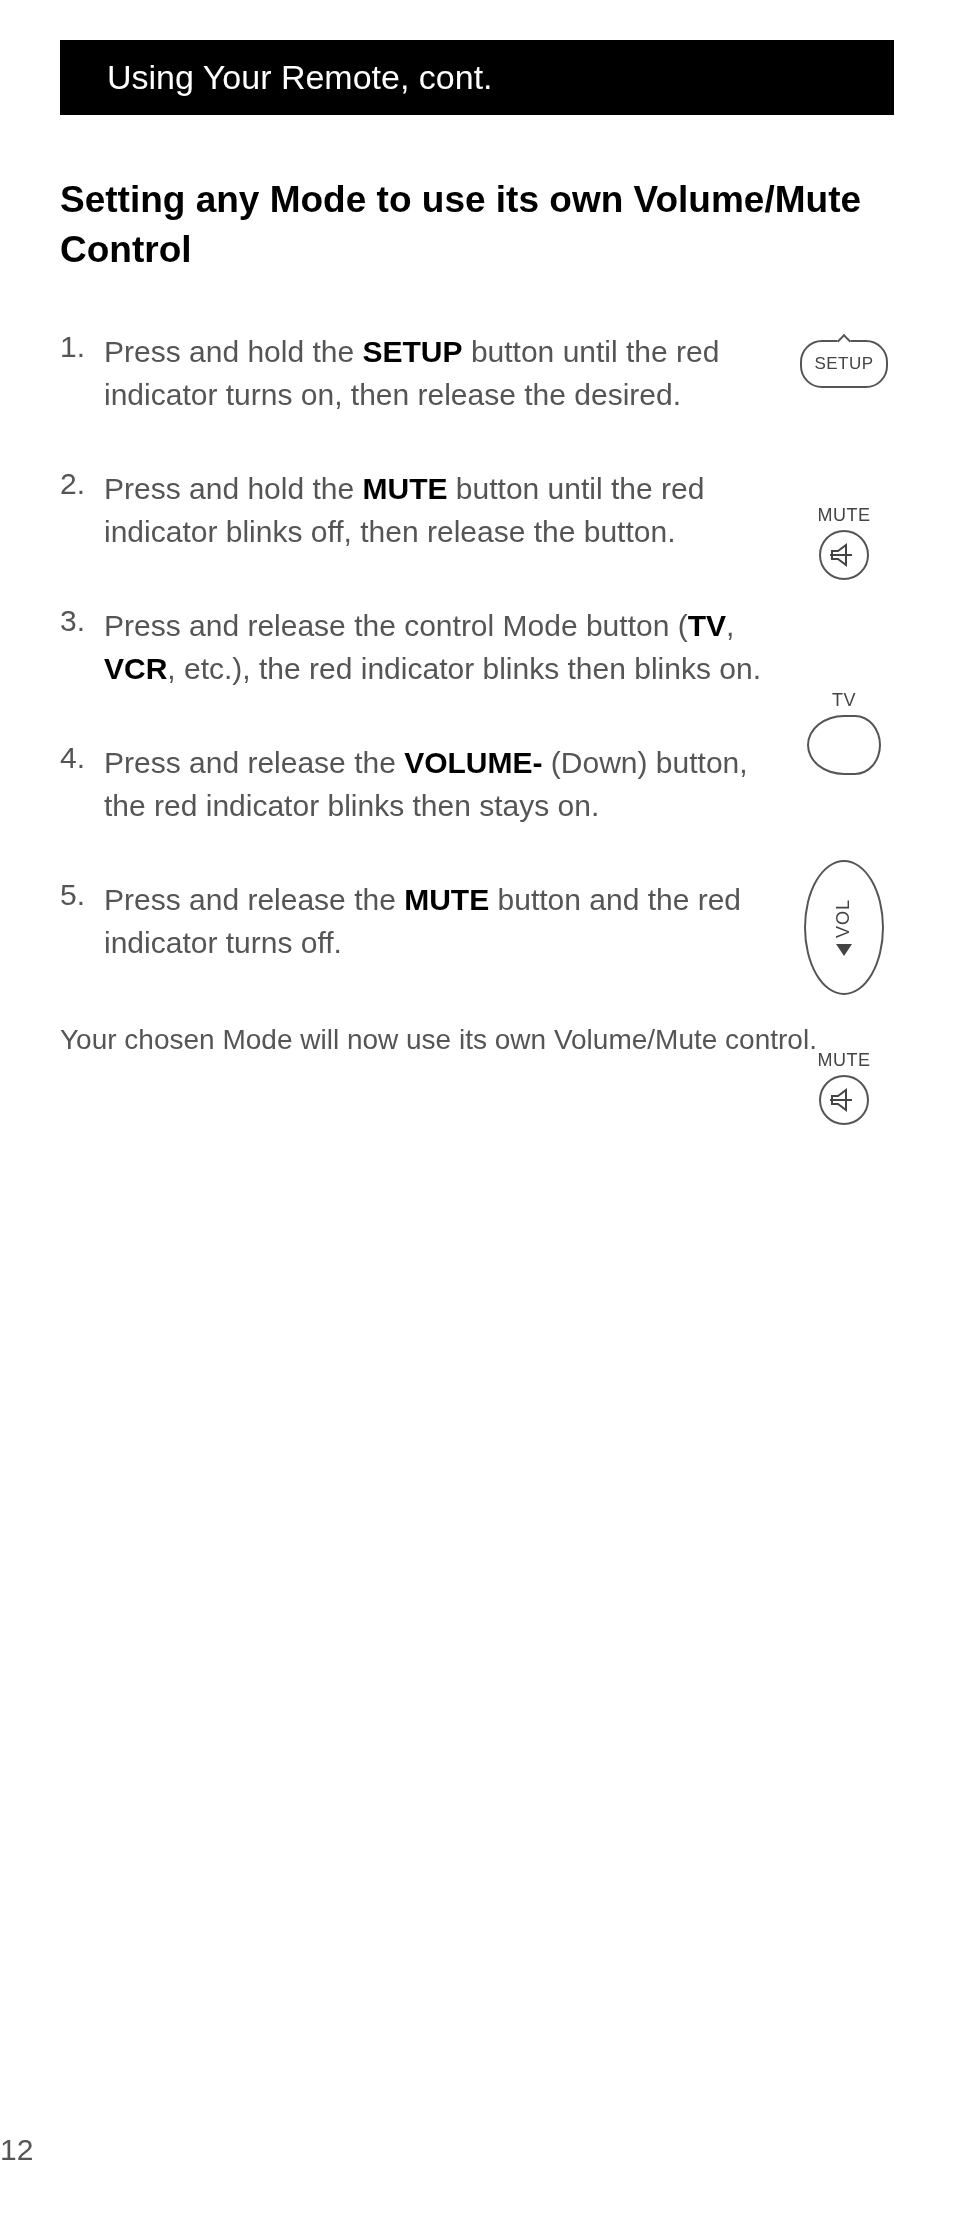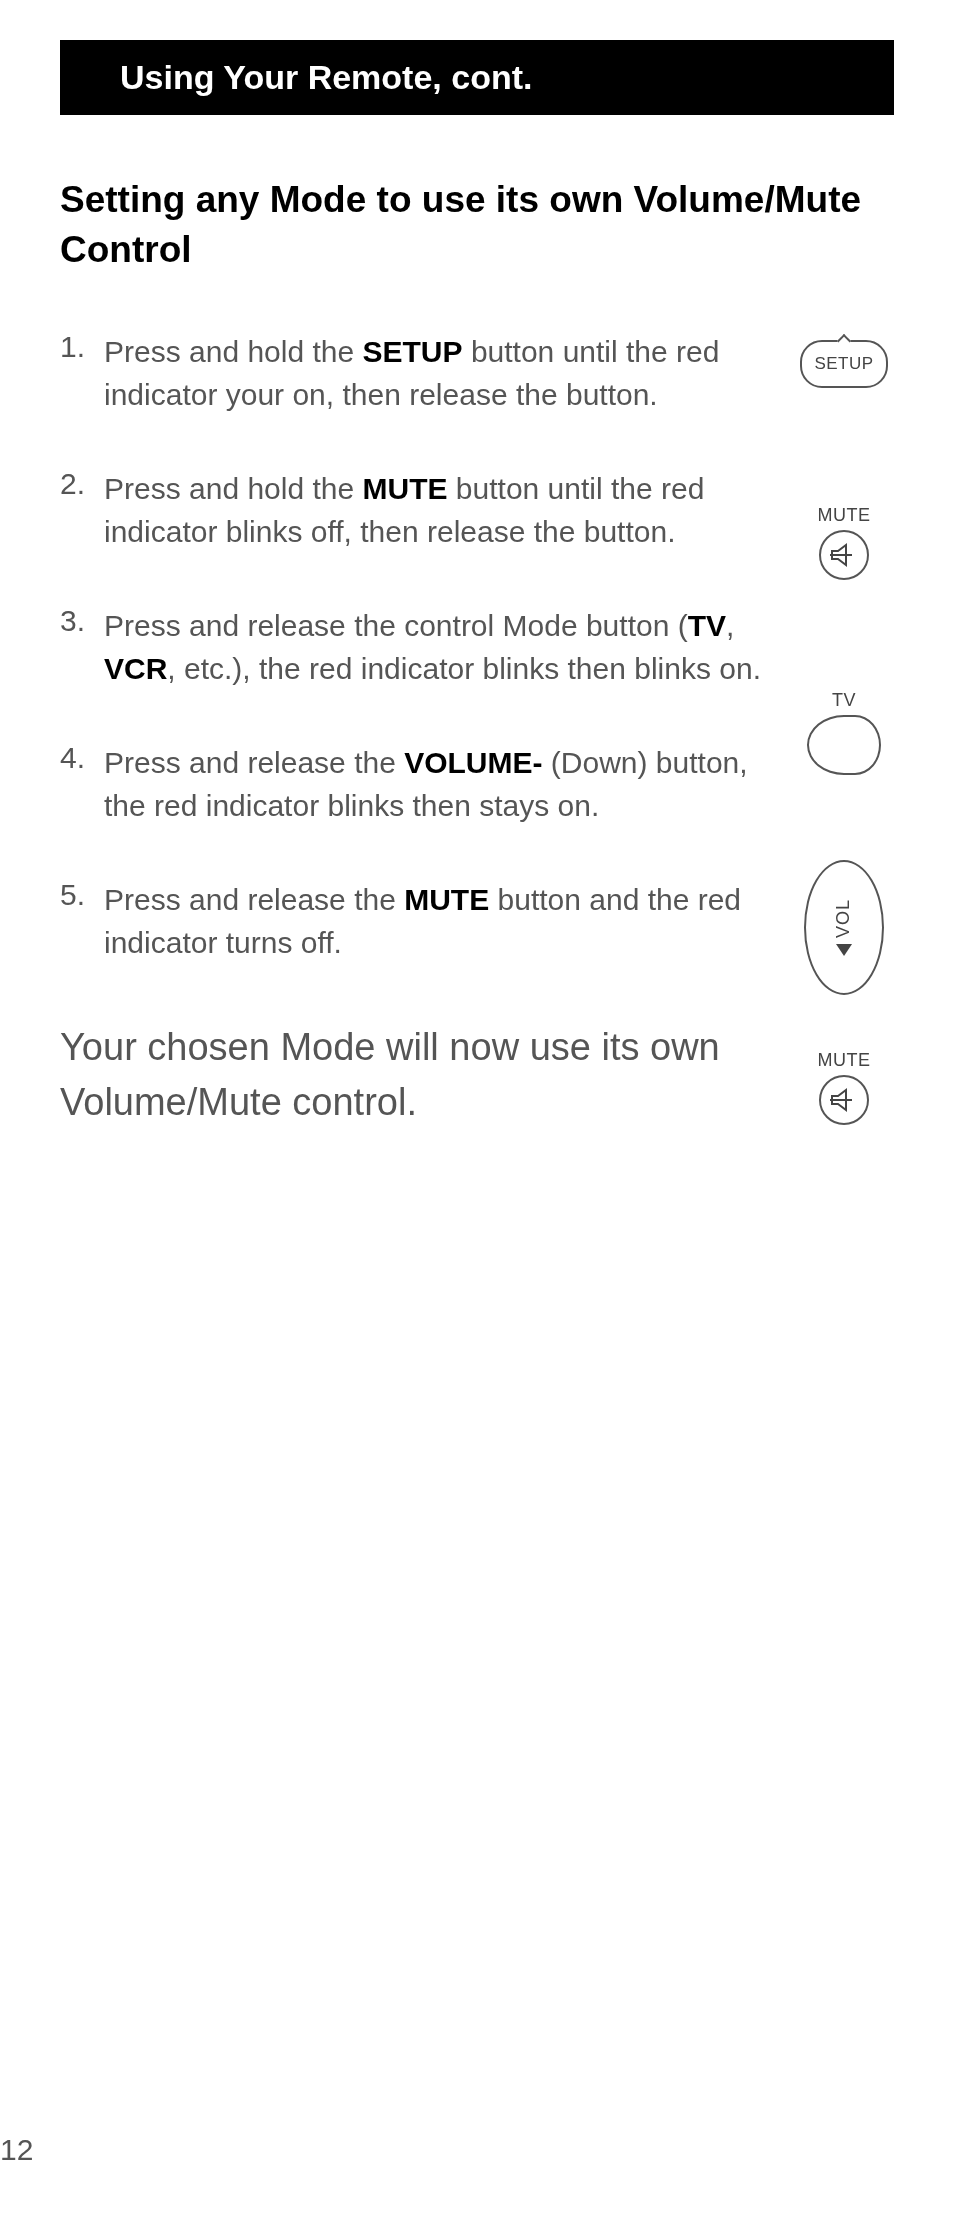--- a/index.html
+++ b/index.html
@@ -15,22 +15,22 @@
       color: #4a4a4a;
       position: relative;
     }
     .page {
       padding: 40px 60px;
     }
     .header-bar {
       background: #000000;
       color: #ffffff;
       font-size: 34px;
-      font-weight: bold;
-      padding: 18px 0 18px 60px;
+      font-weight: normal;
+      padding: 18px 0 18px 47px;
       margin-bottom: 60px;
     }
     .section-title {
       color: #000000;
       font-size: 37px;
       font-weight: bold;
       line-height: 1.35;
       margin-bottom: 55px;
     }
     .intro-text {
@@ -72,21 +72,21 @@
       flex-direction: column;
       align-items: center;
     }
     .icon-label {
       font-size: 18px;
       color: #444444;
       margin-bottom: 4px;
       letter-spacing: 0.5px;
     }
     .closing-text {
-      font-size: 38px;
+      font-size: 28px;
       line-height: 1.45;
       color: #555555;
       margin-top: 55px;
     }
     .page-number {
       position: absolute;
       bottom: 60px;
       left: 0;
       right: 0;
       font-size: 30px;
@@ -177,21 +177,21 @@
   </div>
 
   <div class="section-title">Setting any Mode to use its own Volume/Mute Control</div>
 
 
   <div class="steps">
 
     <div class="step">
       <div class="step-num">1.</div>
       <div class="step-text">
-        <span>Press and hold the </span><b>SETUP</b><span> button until the red indicator your on, then release the button.</span>
+        <span>Press and hold the </span><b>SETUP</b><span> button until the red indicator turns on, then release the desired.</span>
       </div>
       <div class="step-icon" style="top:10px;">
         <div class="setup-btn">
           <span>SETUP</span>
         </div>
       </div>
     </div>
 
     <div class="step">
       <div class="step-num">2.</div>

